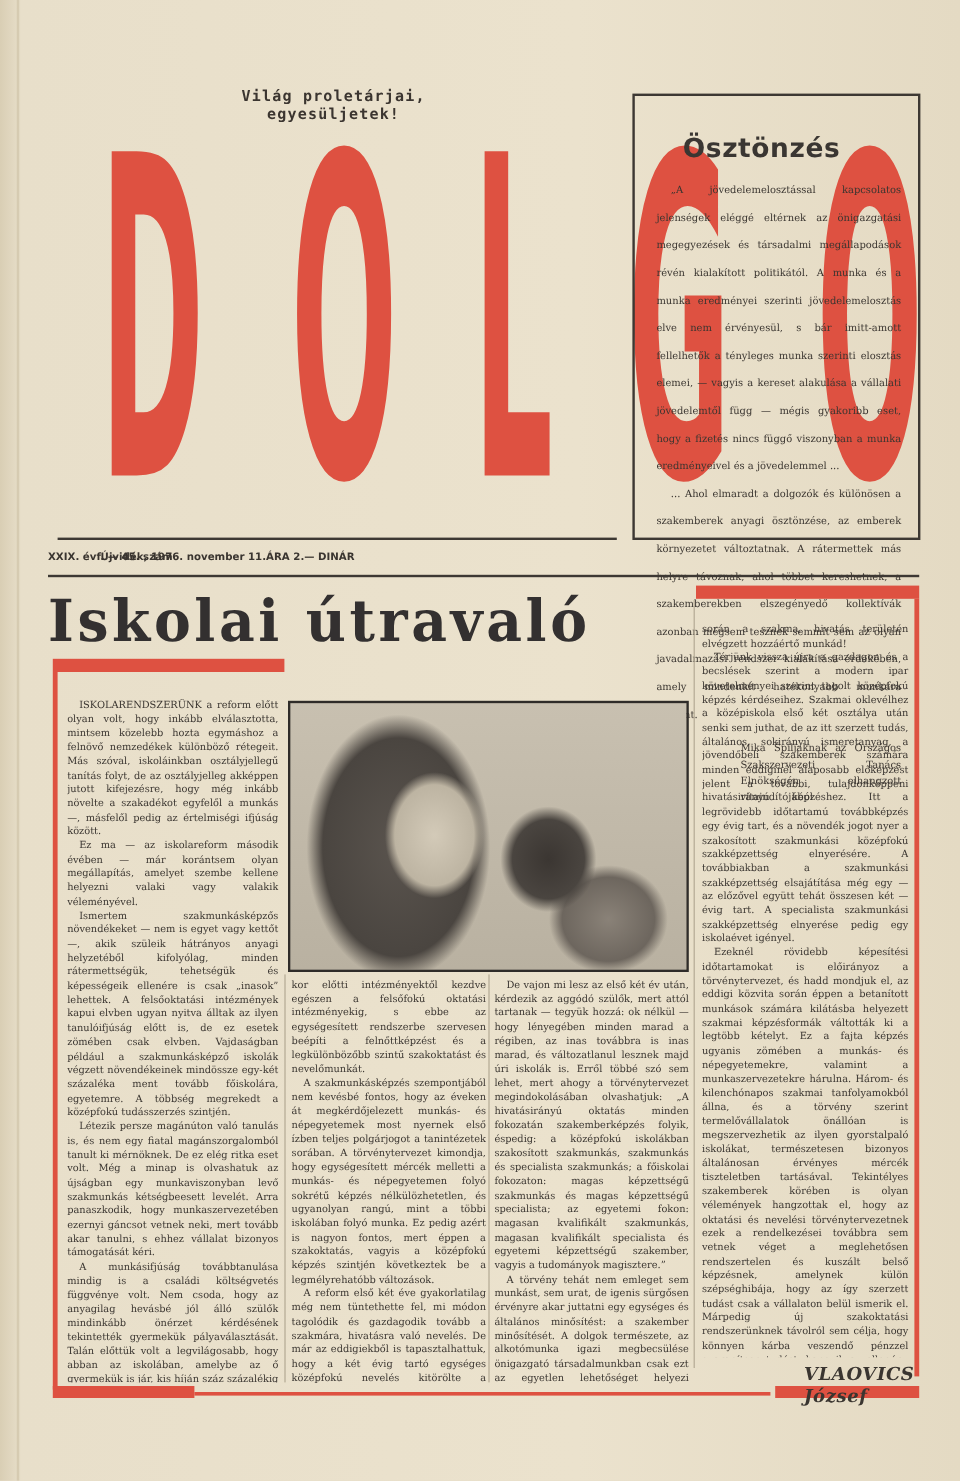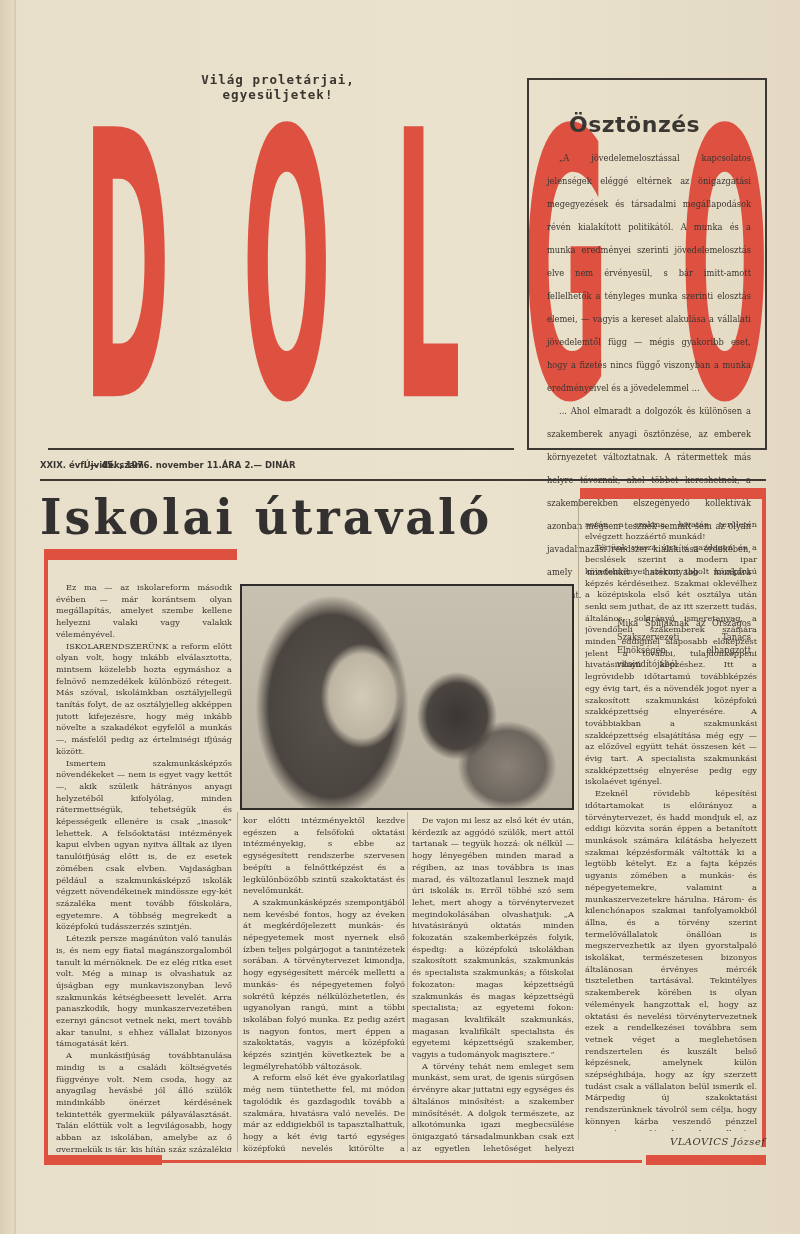--- a/index.html
+++ b/index.html
@@ -57,21 +57,21 @@
     position:absolute; left:240px; top:584px; width:334px; height:226px;
     border:2px solid #2f2c29;
     background:
       radial-gradient(ellipse 55px 70px at 120px 110px, #d3cab8 0%, #bdb4a2 60%, transparent 75%),
       radial-gradient(ellipse 90px 130px at 90px 120px, #5a544e 0%, #4a4540 70%, transparent 85%),
       radial-gradient(ellipse 50px 55px at 215px 130px, #3b3632 0%, #4a4540 60%, transparent 80%),
       radial-gradient(ellipse 55px 50px at 265px 180px, #8a8278 0%, #6d665e 70%, transparent 90%),
       linear-gradient(180deg, #c8c0b0 0%, #b9b1a1 100%);
   }
   .signature {
-    position:absolute; left:670px; top:1136px; font-family:"DejaVu Serif", serif; font-style:italic; font-weight:normal; font-size:10px; color:#3a3530; letter-spacing:.5px;
+    position:absolute; left:670px; top:1136px; font-family:"DejaVu Serif", serif; font-style:italic; font-weight:bold; font-size:15px; color:#3a3530; letter-spacing:.5px;
   }
   .col-rule { position:absolute; background:#b4aa94; width:1px; }
 </style>
 </head>
 <body>
 
 <div class="page">
   <div class="fold"></div>
 
   <div class="motto">Világ proletárjai, egyesüljetek!</div>
@@ -110,22 +110,22 @@
   <div class="red" style="left:162px; top:1160px; width:480px; height:3px;"></div>
   <div class="red" style="left:646px; top:1155px; width:120px; height:10px;"></div>
 
   <div class="col-rule" style="left:237px; top:812px; height:340px;"></div>
   <div class="col-rule" style="left:407px; top:812px; height:340px;"></div>
   <div class="col-rule" style="left:578px; top:500px; height:640px;"></div>
 
   <div class="photo"></div>
 
   <div class="col" style="left:56px; top:582px; width:176px; height:570px; overflow:hidden;">
+    <p>ISKOLARENDSZERÜNK a reform előtt olyan volt, hogy inkább elválasztotta, mintsem közelebb hozta egymáshoz a felnövő nemzedékek különböző rétegeit. Más szóval, iskoláinkban osztályjellegű tanítás folyt, de az osztályjelleg akképpen jutott kifejezésre, hogy még inkább növelte a szakadékot egyfelől a munkás —, másfelől pedig az értelmiségi ifjúság között.</p>
     <p>Ez ma — az iskolareform második évében — már korántsem olyan megállapítás, amelyet szembe kellene helyezni valaki vagy valakik véleményével.</p>
-    <p>ISKOLARENDSZERÜNK a reform előtt olyan volt, hogy inkább elválasztotta, mintsem közelebb hozta egymáshoz a felnövő nemzedékek különböző rétegeit. Más szóval, iskoláinkban osztályjellegű tanítás folyt, de az osztályjelleg akképpen jutott kifejezésre, hogy még inkább növelte a szakadékot egyfelől a munkás —, másfelől pedig az értelmiségi ifjúság között.</p>
     <p>Ismertem szakmunkásképzős növendékeket — nem is egyet vagy kettőt —, akik szüleik hátrányos anyagi helyzetéből kifolyólag, minden rátermettségük, tehetségük és képességeik ellenére is csak „inasok” lehettek. A felsőoktatási intézmények kapui elvben ugyan nyitva álltak az ilyen tanulóifjúság előtt is, de ez esetek zömében csak elvben. Vajdaságban például a szakmunkásképző iskolák végzett növendékeinek mindössze egy-két százaléka ment tovább főiskolára, egyetemre. A többség megrekedt a középfokú tudásszerzés szintjén.</p>
     <p>Létezik persze magánúton való tanulás is, és nem egy fiatal magánszorgalomból tanult ki mérnöknek. De ez elég ritka eset volt. Még a minap is olvashatuk az újságban egy munkaviszonyban levő szakmunkás kétségbeesett levelét. Arra panaszkodik, hogy munkaszervezetében ezernyi gáncsot vetnek neki, mert tovább akar tanulni, s ehhez vállalat bizonyos támogatását kéri.</p>
     <p>A munkásifjúság továbbtanulása mindig is a családi költségvetés függvénye volt. Nem csoda, hogy az anyagilag hevásbé jól álló szülők mindinkább önérzet kérdésének tekintették gyermekük pályaválasztását. Talán előttük volt a legvilágosabb, hogy abban az iskolában, amelybe az ő gyermekük is jár, kis híján száz százalékig a kétkezi munkások tábora reprodukálódik.</p>
 
   </div>
 
   <div class="col" style="left:243px; top:815px; width:162px; height:340px; overflow:hidden;">
     <p style="text-indent:0">kor előtti intézményektől kezdve egészen a felsőfokú oktatási intézményekig, s ebbe az egységesített rendszerbe szervesen beépíti a felnőttképzést és a legkülönbözőbb szintű szakoktatást és nevelőmunkát.</p>
     <p>A szakmunkásképzés szempontjából nem kevésbé fontos, hogy az éveken át megkérdőjelezett munkás- és népegyetemek most nyernek első ízben teljes polgárjogot a tanintézetek sorában. A törvénytervezet kimondja, hogy egységesített mércék melletti a munkás- és népegyetemen folyó sokrétű képzés nélkülözhetetlen, és ugyanolyan rangú, mint a többi iskolában folyó munka. Ez pedig azért is nagyon fontos, mert éppen a szakoktatás, vagyis a középfokú képzés szintjén következtek be a legmélyrehatóbb változások.</p>
     <p>A reform első két éve gyakorlatilag még nem tüntethette fel, mi módon tagolódik és gazdagodik tovább a szakmára, hivatásra való nevelés. De már az eddigiekből is tapasztalhattuk, hogy a két évig tartó egységes középfokú nevelés kitörölte a hierarchikus iskolai ranglétra fokait, és ez nagy dolog. Megszűnt az, hogy te csak szakmunkásképzőbe iratkozol, én meg gimnáziumba, mert te kérges kezű munkás leszel, én meg irodista, mérnök, értelmiségi. A középfokú oktatás első két osztályának egységesített rendszere lélektanilag már rég megnyerte a csatát. Már csak anekdotaként emlékszünk olyan esetekre,</p>

